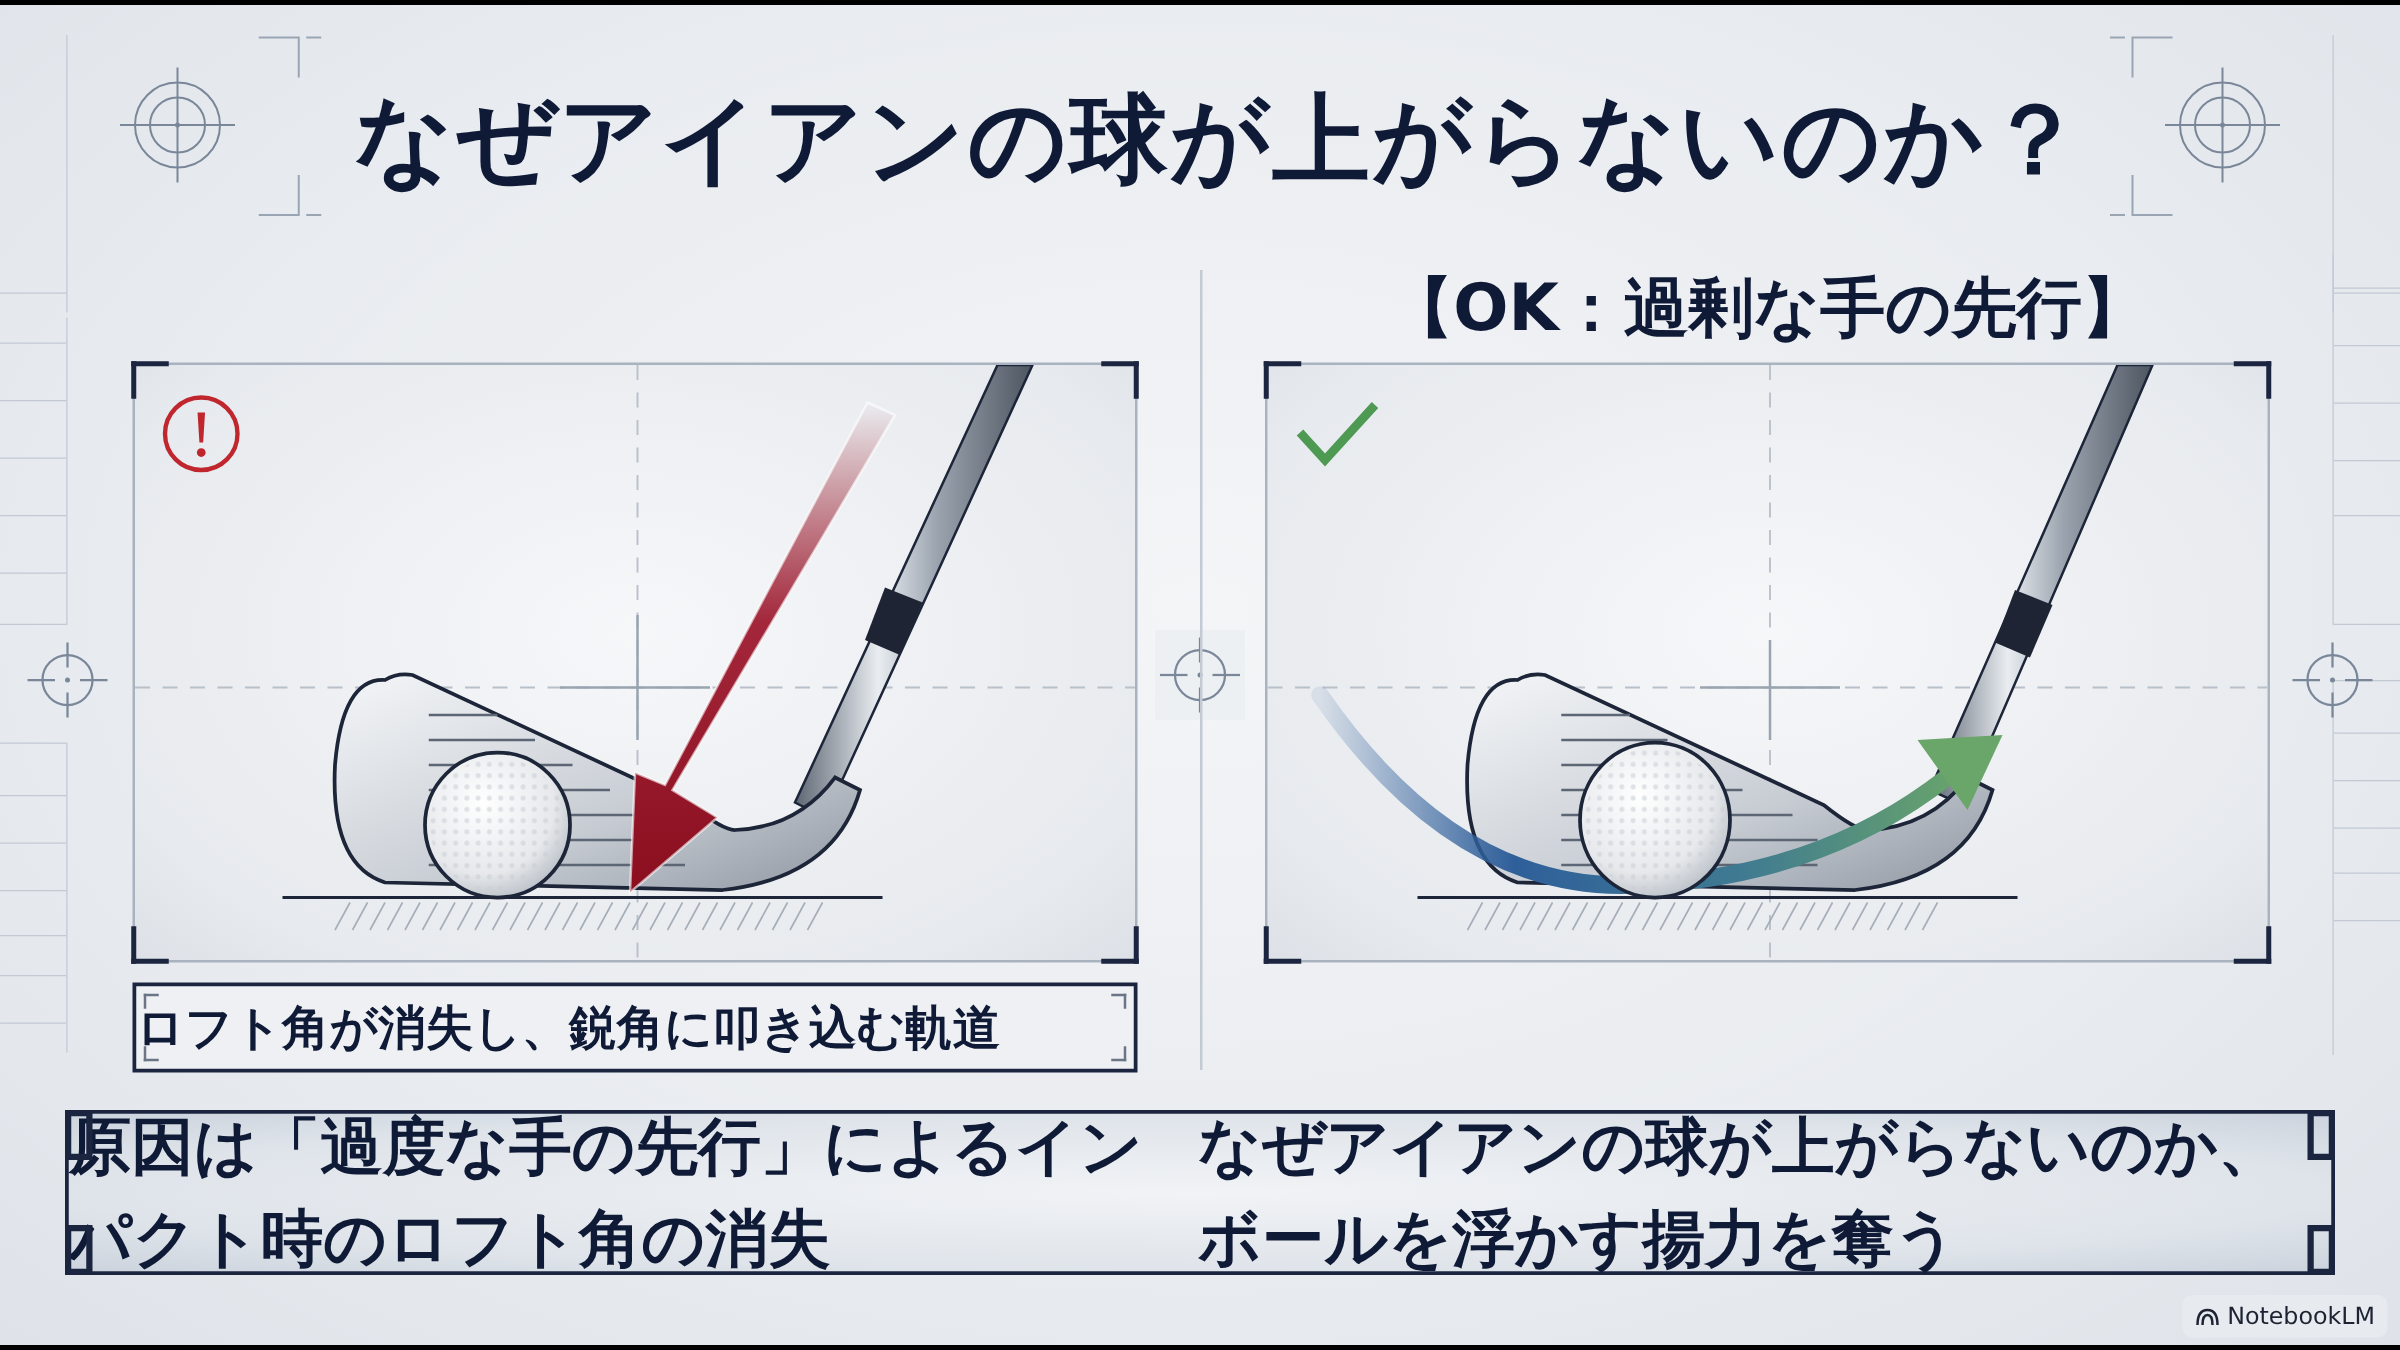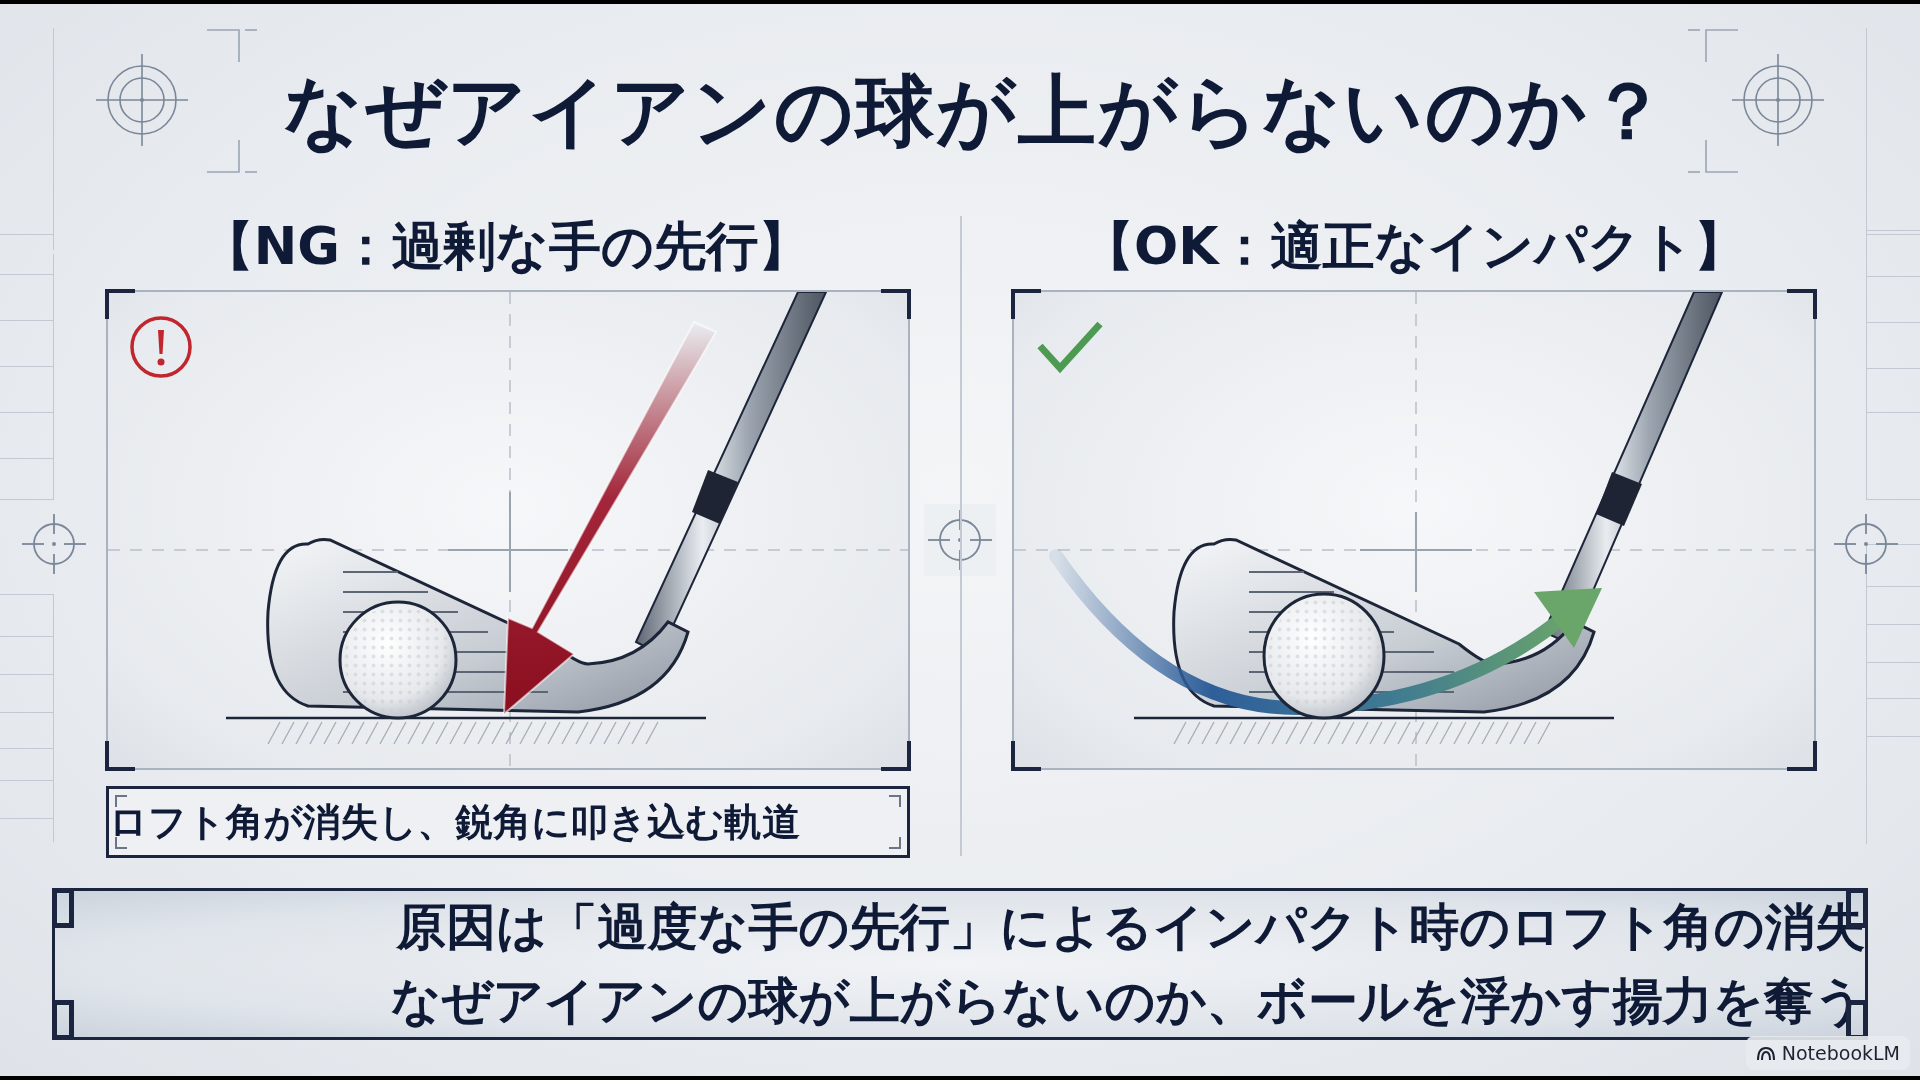--- a/index.html
+++ b/index.html
@@ -34,24 +34,24 @@
     border: 3px solid #1b2540; background: #eef0f3;
     font-size: 38px; font-weight: bold; color: #0f1a36;
     display: flex; align-items: center; justify-content: flex-start;
   }
   .caption .ib { position: absolute; width: 12px; height: 12px; border-color: #6b7585; border-style: solid; }
   .ib-tl { left: 6px; top: 6px; border-width: 2px 0 0 2px; }
   .ib-tr { right: 6px; top: 6px; border-width: 2px 2px 0 0; }
   .ib-bl { left: 6px; bottom: 6px; border-width: 0 0 2px 2px; }
   .ib-br { right: 6px; bottom: 6px; border-width: 0 2px 2px 0; }
   .summary {
-    position: absolute; left: 52px; top: 884px; width: 1816px; height: 152px;
+    position: absolute; left: 52px; top: 884px; width: 1816px; height: 132px;
     border: 3px solid #1b2540;
     background: radial-gradient(ellipse at 50% 50%, #f1f3f6 0%, #dfe4ea 70%, #cbd3dd 100%);
-    display: flex; flex-direction: column; align-items: flex-end; justify-content: center;
+    display: flex; flex-direction: row; align-items: center; justify-content: center;
     font-size: 50px; font-weight: bold; color: #0f1a36; line-height: 74px;
   }
   .summary .corner { width: 22px; height: 40px; border-width: 5px; }
   .divider-v { position: absolute; left: 960px; top: 212px; width: 0; height: 640px; border-left: 2px solid #c3cad4; }
   .ruler { position: absolute; width: 54px; border: 1px solid #c2c9d3; border-width: 0 1px 0 0; }
   .ruler-r { border-width: 0 0 0 1px; }
   .ruler .tick { position: absolute; left: 0; width: 100%; border-top: 1px solid #c2c9d3; }
   .watermark {
     position: absolute; right: 10px; bottom: 6px; height: 34px; padding: 0 10px;
     background: rgba(232,235,240,0.9); border-radius: 8px;
@@ -166,21 +166,20 @@
       <line x1="4" y1="36" x2="26" y2="36"></line>
         <line x1="46" y1="36" x2="68" y2="36"></line>
     </g>
     <circle cx="36" cy="36" r="2" fill="#7a8799"></circle>
   </svg>
 
   <div class="divider-v"></div>
 
   <h1 class="title">なぜアイアンの球が上がらないのか？</h1>
 
-  <div class="panel-heading" style="left:96px">【NG：過剰な手の先行】</div>
   <div class="panel" style="left:106px">
     <div class="corner c-tl"></div><div class="corner c-tr"></div>
     <div class="corner c-bl"></div><div class="corner c-br"></div>
     <svg width="800" height="476" viewBox="0 0 800 476">
       <defs>
         <linearGradient id="shaftG" x1="0" y1="0" x2="1" y2="0">
           <stop offset="0" stop-color="#5d6673"></stop>
             <stop offset="0.35" stop-color="#e9edf1"></stop>
           <stop offset="0.6" stop-color="#9aa3ae"></stop>
             <stop offset="1" stop-color="#4d5560"></stop>
@@ -267,21 +266,21 @@
     </svg>
   </div>
   <div class="caption" style="left:106px">
     <span class="ib ib-tl"></span>
       <span class="ib ib-tr"></span>
       <span class="ib ib-bl"></span>
       <span class="ib ib-br"></span>
     <span>ロフト角が消失し、鋭角に叩き込む軌道</span>
   </div>
 
-  <div class="panel-heading" style="left:1004px">【OK：適正なインパクト】</div>
+  <div class="panel-heading" style="left:1004px">【OK：過剰な手の先行】</div>
   <div class="panel" style="left:1012px">
     <div class="corner c-tl"></div><div class="corner c-tr"></div>
     <div class="corner c-bl"></div><div class="corner c-br"></div>
     <svg width="800" height="476" viewBox="0 0 800 476">
       <defs>
         <linearGradient id="shaftG2" x1="0" y1="0" x2="1" y2="0">
           <stop offset="0" stop-color="#5d6673"></stop>
             <stop offset="0.35" stop-color="#e9edf1"></stop>
           <stop offset="0.6" stop-color="#9aa3ae"></stop>
             <stop offset="1" stop-color="#4d5560"></stop>

